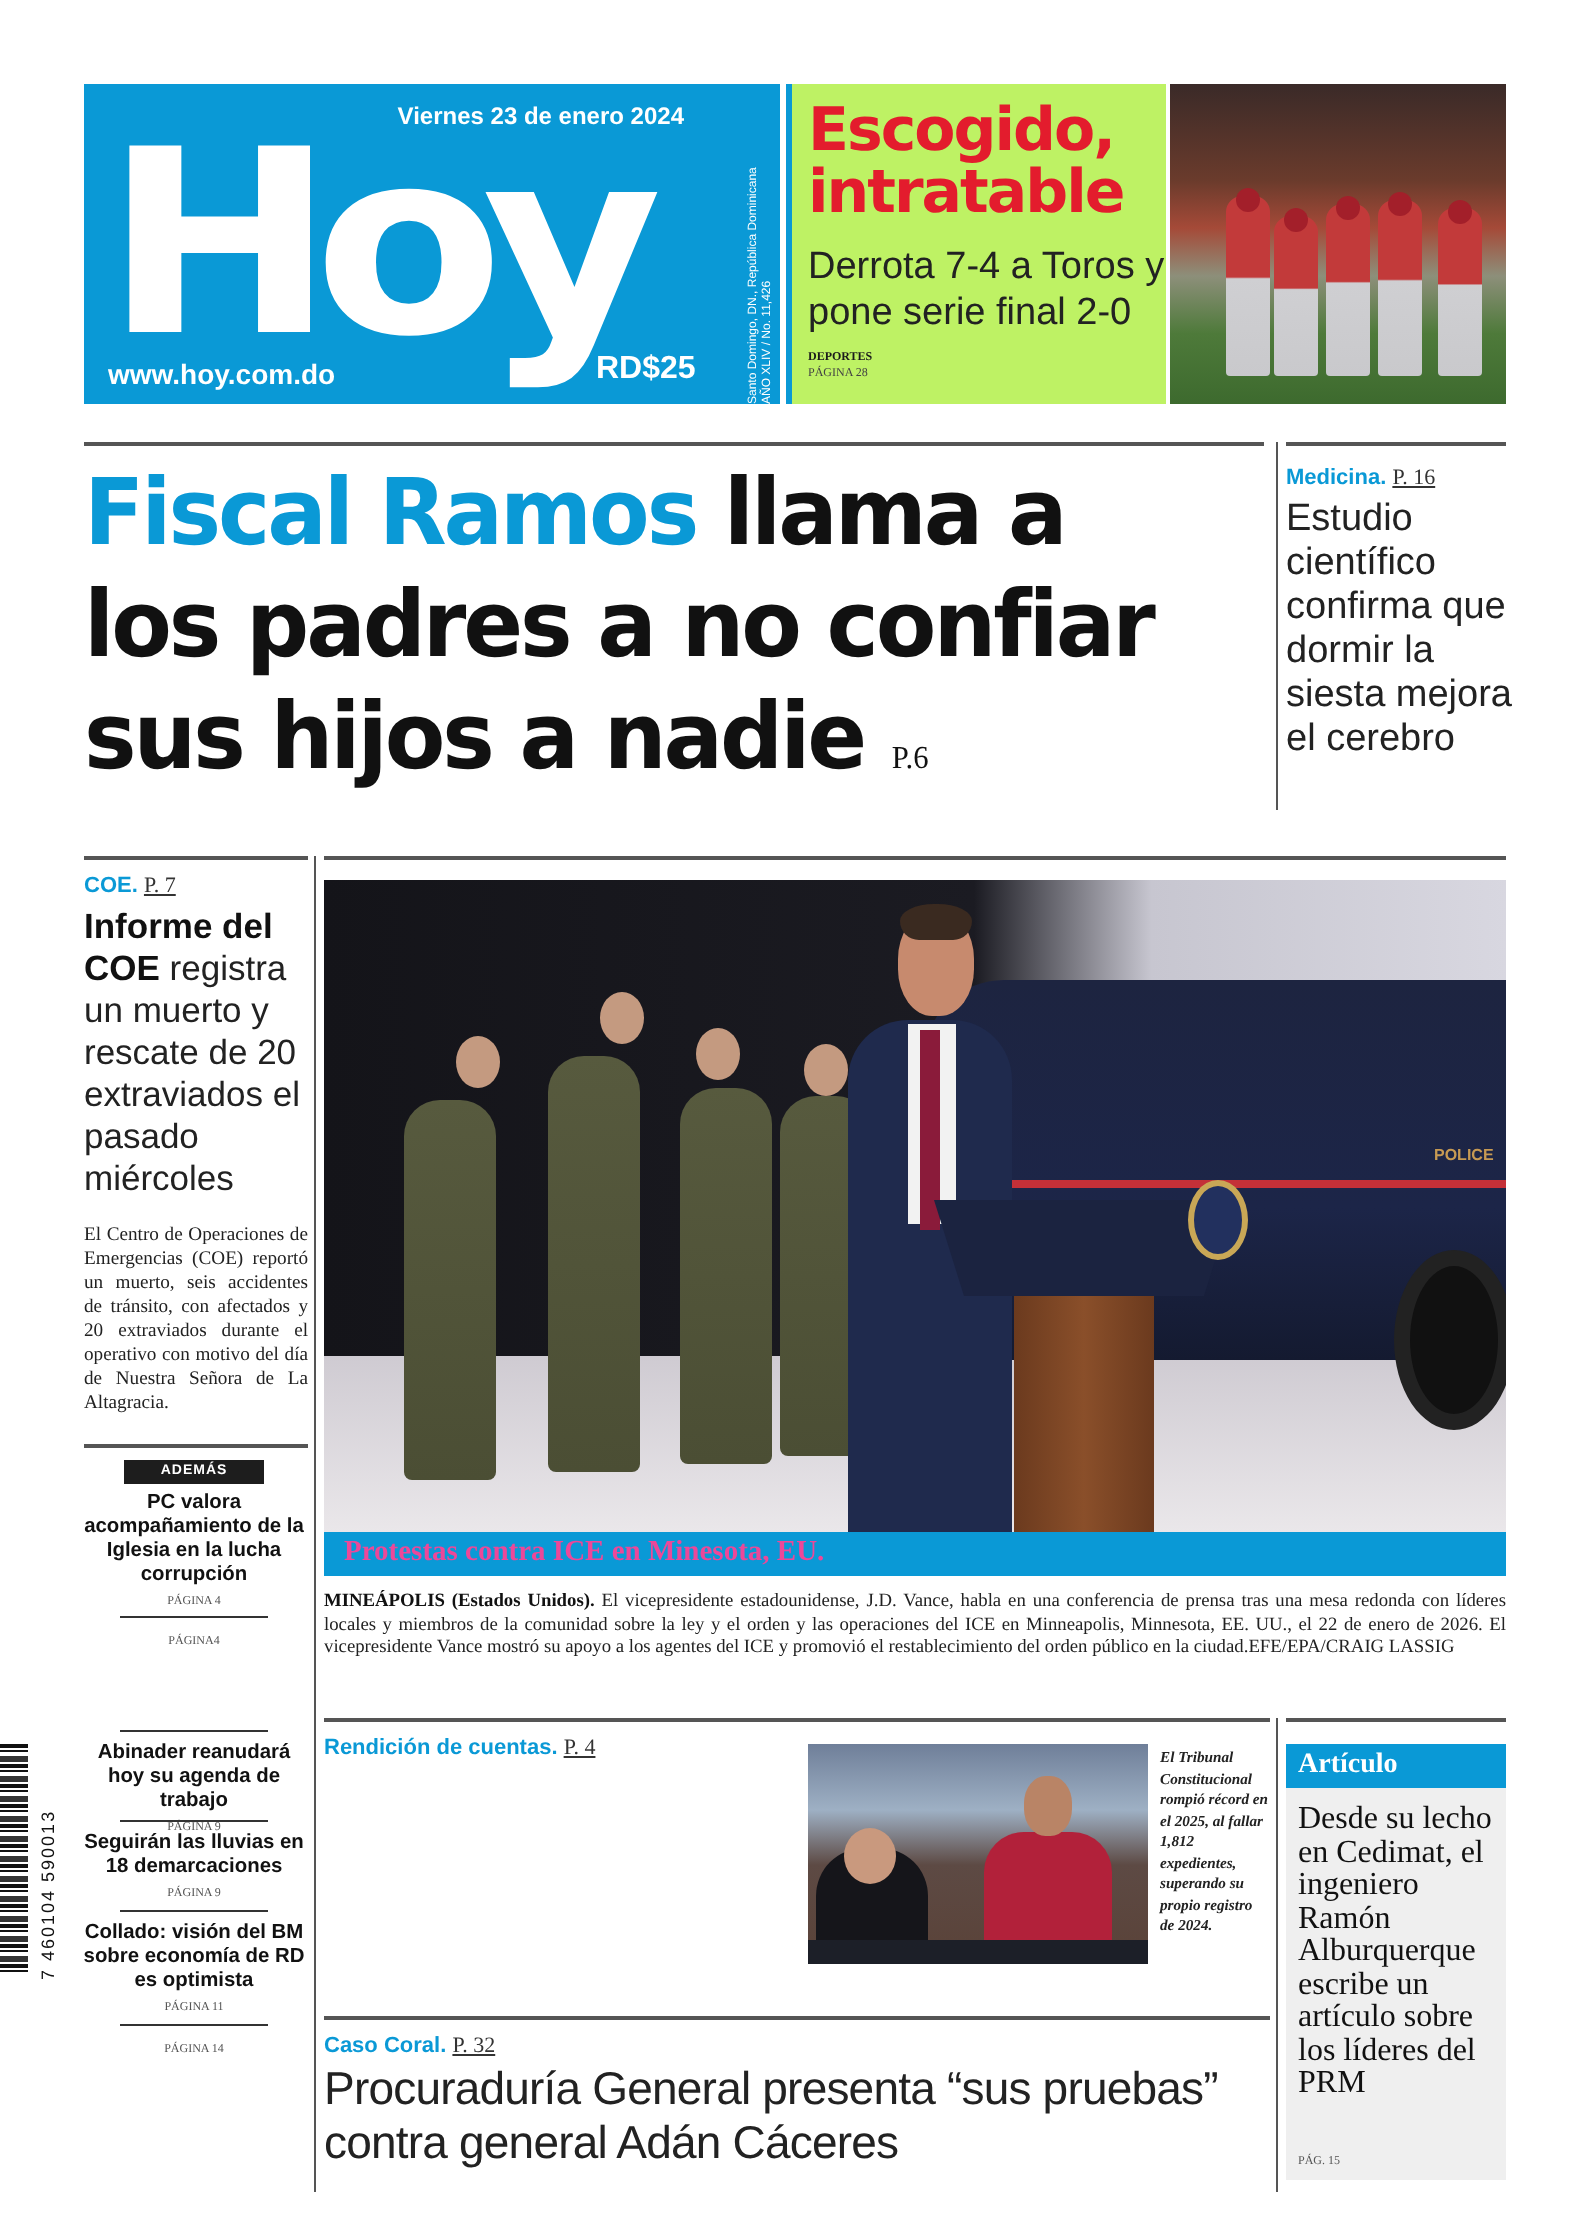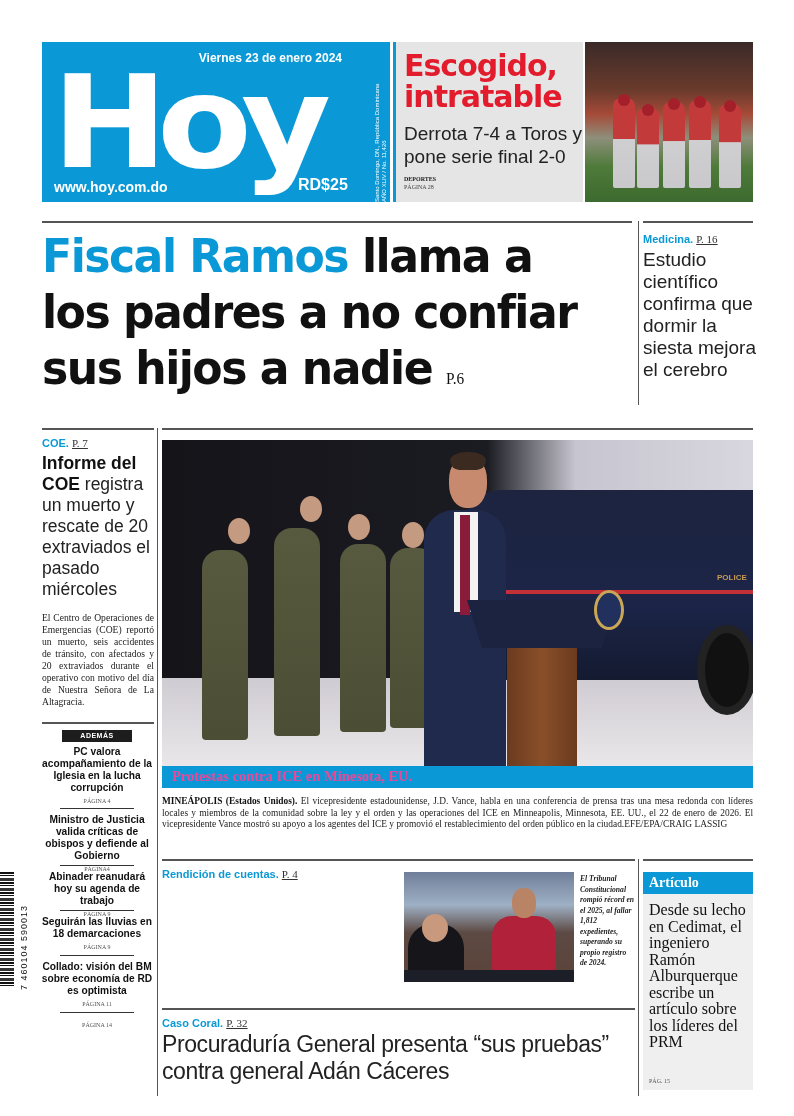--- a/index.html
+++ b/index.html
@@ -12,21 +12,21 @@
   #masthead { left: 42px; top: 42px; width: 348px; height: 160px; background: #0a99d6; }
   #logo { left: 10px; top: 6px; font-family: "DejaVu Sans", sans-serif; font-weight: 900; color: #fff;
           font-size: 128px; letter-spacing: -10px; line-height: 150px; transform: scaleX(1.08); transform-origin: left; }
   #date { right: 48px; top: 9px; color: #fff; font-size: 12px; font-weight: bold; }
   #url { left: 12px; top: 137px; color: #fff; font-size: 14px; font-weight: bold; }
   #price { left: 256px; top: 134px; color: #fff; font-size: 16px; font-weight: bold; }
   #vert { left: 332px; top: 160px; transform: rotate(-90deg); transform-origin: left top; color: #fff;
           font-size: 6px; line-height: 7px; white-space: nowrap; width: 110px; }
 
   
-  #promo { left: 393px; top: 42px; width: 190px; height: 160px; background: #e5e5e5; border-left: 3px solid #0a99d6; }
+  #promo { left: 393px; top: 42px; width: 190px; height: 160px; background: #bef264; border-left: 3px solid #0a99d6; }
   #promo-h { left: 8px; top: 8px; color: #e31c2d; font-weight: 900; font-size: 30px; line-height: 31px; font-family: "DejaVu Sans", sans-serif; letter-spacing: -1px; }
   #promo-sub { left: 8px; top: 80px; font-size: 19px; line-height: 23px; color: #222; width: 180px; }
   #promo-sec { left: 8px; top: 134px; font-family: "Liberation Serif", serif; font-size: 6px; font-weight: bold; }
   #promo-pg { left: 8px; top: 142px; font-family: "Liberation Serif", serif; font-size: 6px; color: #444; }
   #sports-photo { left: 585px; top: 42px; width: 168px; height: 160px; overflow: hidden;
     background: linear-gradient(180deg, #3a2a28 0%, #6a3b2c 30%, #a54a38 45%, #8d8f7a 60%, #4e7a3a 78%, #3d6a2e 100%); }
   .player { position: absolute; bottom: 14px; width: 22px; border-radius: 8px 8px 2px 2px;
     background: linear-gradient(180deg, #c23a3a 0%, #c23a3a 45%, #cfcfd2 46%, #c9c9cc 100%); }
   .head { position: absolute; width: 12px; height: 12px; border-radius: 50%; background: #a31f2a; }
 
@@ -182,21 +182,20 @@
 
 <div id="ademas-label" class="abs">ADEMÁS</div>
 
 <div class="brief" style="top:746px;">
   <div class="t">PC valora acompañamiento de la Iglesia en la lucha corrupción</div>
   <div class="p">PÁGINA 4</div>
 </div>
 <div class="brief-rule" style="top:808px;"></div>
 
 <div class="brief" style="top:814px;">
-  <div class="t">Ministro de Justicia valida críticas de obispos y defiende al Gobierno</div>
   <div class="p">PÁGINA4</div>
 </div>
 <div class="brief-rule" style="top:865px;"></div>
 
 <div class="brief" style="top:871px;">
   <div class="t">Abinader reanudará hoy su agenda de trabajo</div>
   <div class="p">PÁGINA 9</div>
 </div>
 <div class="brief-rule" style="top:910px;"></div>
 

